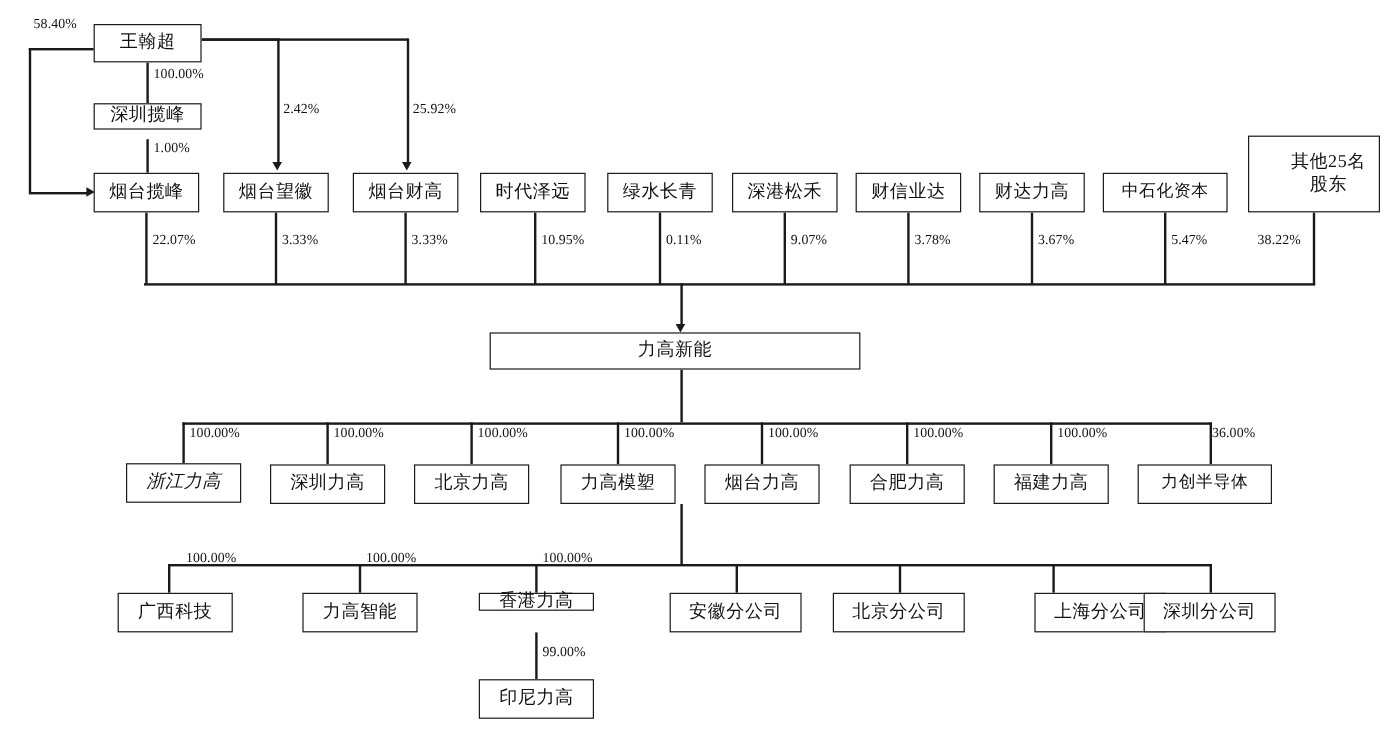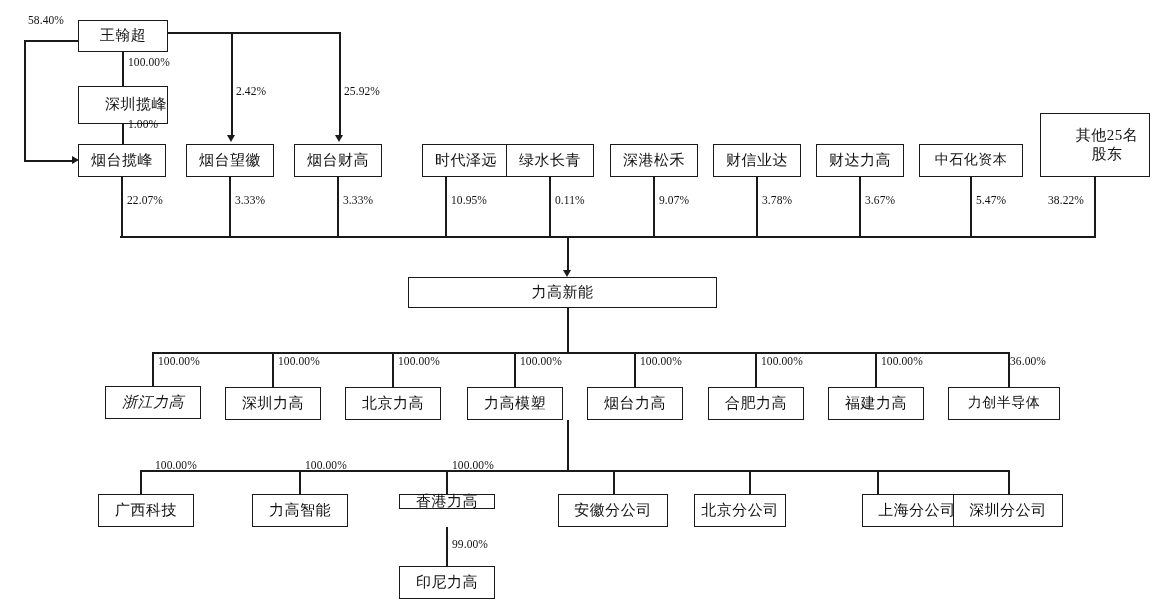--- a/index.html
+++ b/index.html
@@ -80,21 +80,21 @@
 
   <div class="edge h" style="left:24px; top:40px; width:55px;"></div>
   <div class="edge v" style="left:24px; top:40px; height:120px;"></div>
   <div class="edge h" style="left:24px; top:160px; width:50px;"></div>
   <div class="arrow right" style="left:72px; top:156px;"></div>
   <div class="label" style="left:28px; top:14px;">58.40%</div>
 
   <div class="edge v" style="left:122px; top:52px; height:34px;"></div>
   <div class="label" style="left:128px; top:56px;">100.00%</div>
 
-  <div class="node" style="left:78px; top:86px; width:90px; height:38px;justify-content:flex-end;">
+  <div class="node" style="left:78px; top:86px; width:90px; height:22px;">
     <span>深圳揽峰</span>
   </div>
 
   <div class="edge v" style="left:122px; top:116px; height:28px;"></div>
   <div class="label" style="left:128px; top:118px;">1.00%</div>
 
   <div class="edge h" style="left:168px; top:32px; width:64px;"></div>
   <div class="edge v" style="left:231px; top:32px; height:103px;"></div>
   <div class="arrow" style="left:227px; top:135px;"></div>
   <div class="label" style="left:236px; top:85px;">2.42%</div>
@@ -115,21 +115,21 @@
   </div>
   <div class="edge v" style="left:229px; top:177px; height:60px;"></div>
   <div class="label" style="left:235px; top:194px;">3.33%</div>
 
   <div class="node" style="left:294px; top:144px; width:88px; height:33px;">
     <span>烟台财高</span>
   </div>
   <div class="edge v" style="left:337px; top:177px; height:60px;"></div>
   <div class="label" style="left:343px; top:194px;">3.33%</div>
 
-  <div class="node" style="left:422px; top:144px; width:88px; height:33px;">
+  <div class="node" style="left:400px; top:144px; width:88px; height:33px;">
     <span>时代泽远</span>
   </div>
   <div class="edge v" style="left:445px; top:177px; height:60px;"></div>
   <div class="label" style="left:451px; top:194px;">10.95%</div>
 
   <div class="node" style="left:506px; top:144px; width:88px; height:33px;">
     <span>绿水长青</span>
   </div>
   <div class="edge v" style="left:549px; top:177px; height:60px;"></div>
   <div class="label" style="left:555px; top:194px;">0.11%</div>
@@ -246,21 +246,21 @@
     <span>香港力高</span>
   </div>
   <div class="edge v" style="left:446px; top:470px; height:24px;"></div>
   <div class="label" style="left:452px; top:459px;">100.00%</div>
 
   <div class="node" style="left:558px; top:494px; width:110px; height:33px;">
     <span>安徽分公司</span>
   </div>
   <div class="edge v" style="left:613px; top:470px; height:24px;"></div>
 
-  <div class="node" style="left:694px; top:494px; width:92px; height:33px;">
+  <div class="node" style="left:694px; top:494px; width:110px; height:33px;">
     <span>北京分公司</span>
   </div>
   <div class="edge v" style="left:749px; top:470px; height:24px;"></div>
 
   <div class="node" style="left:822px; top:494px; width:110px; height:33px;margin-left:40px;">
     <span>上海分公司</span>
   </div>
   <div class="edge v" style="left:877px; top:470px; height:24px;"></div>
 
   <div class="node" style="left:953px; top:494px; width:110px; height:33px;">

